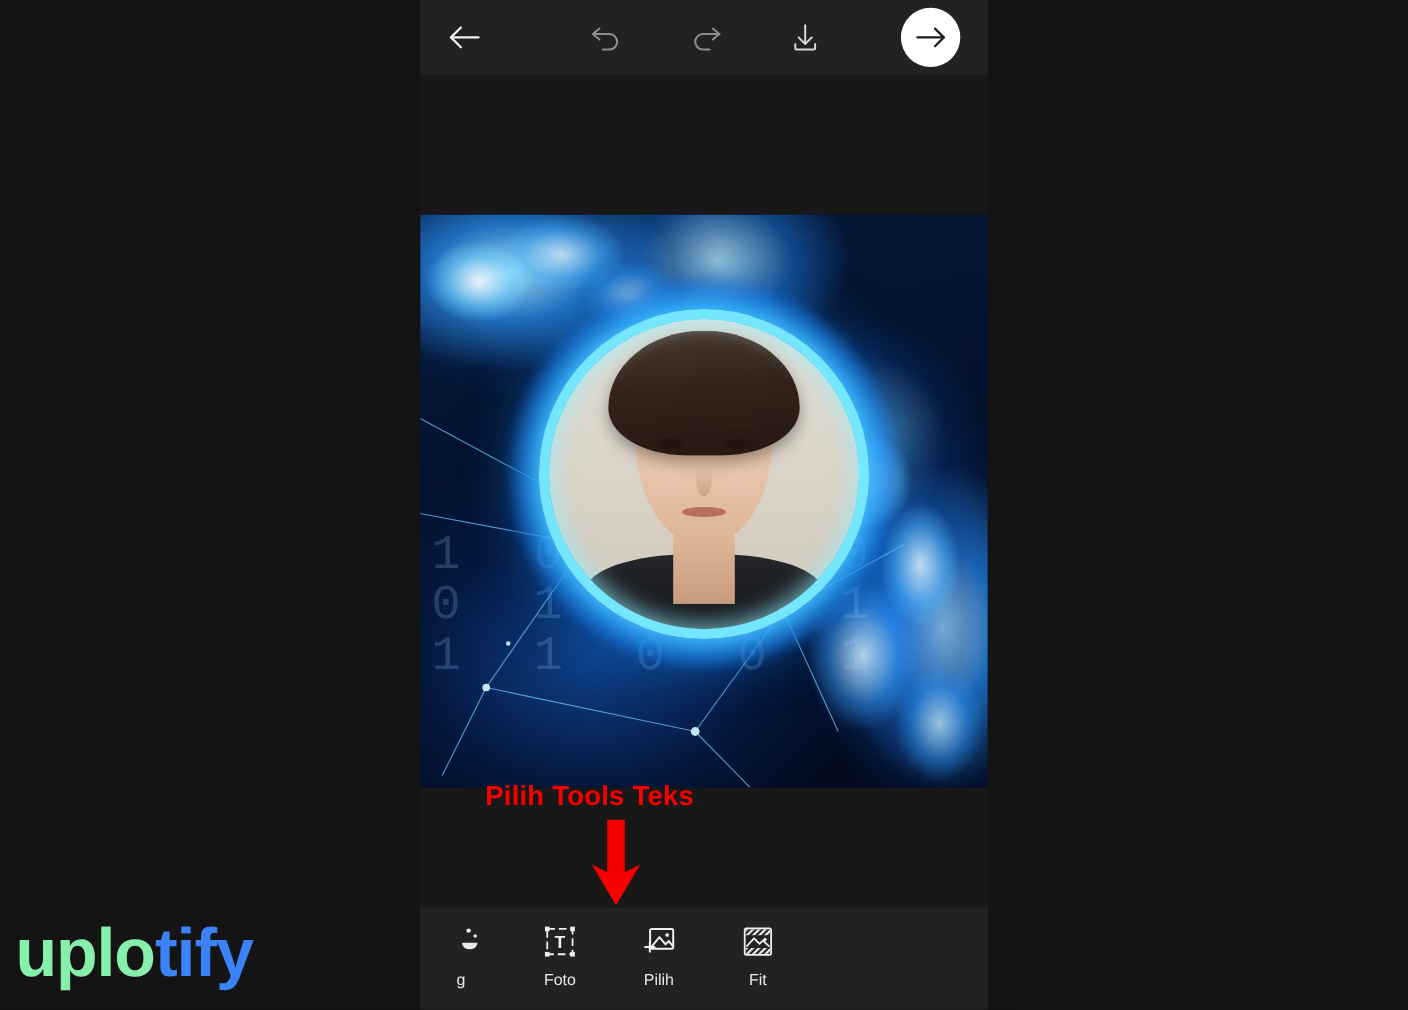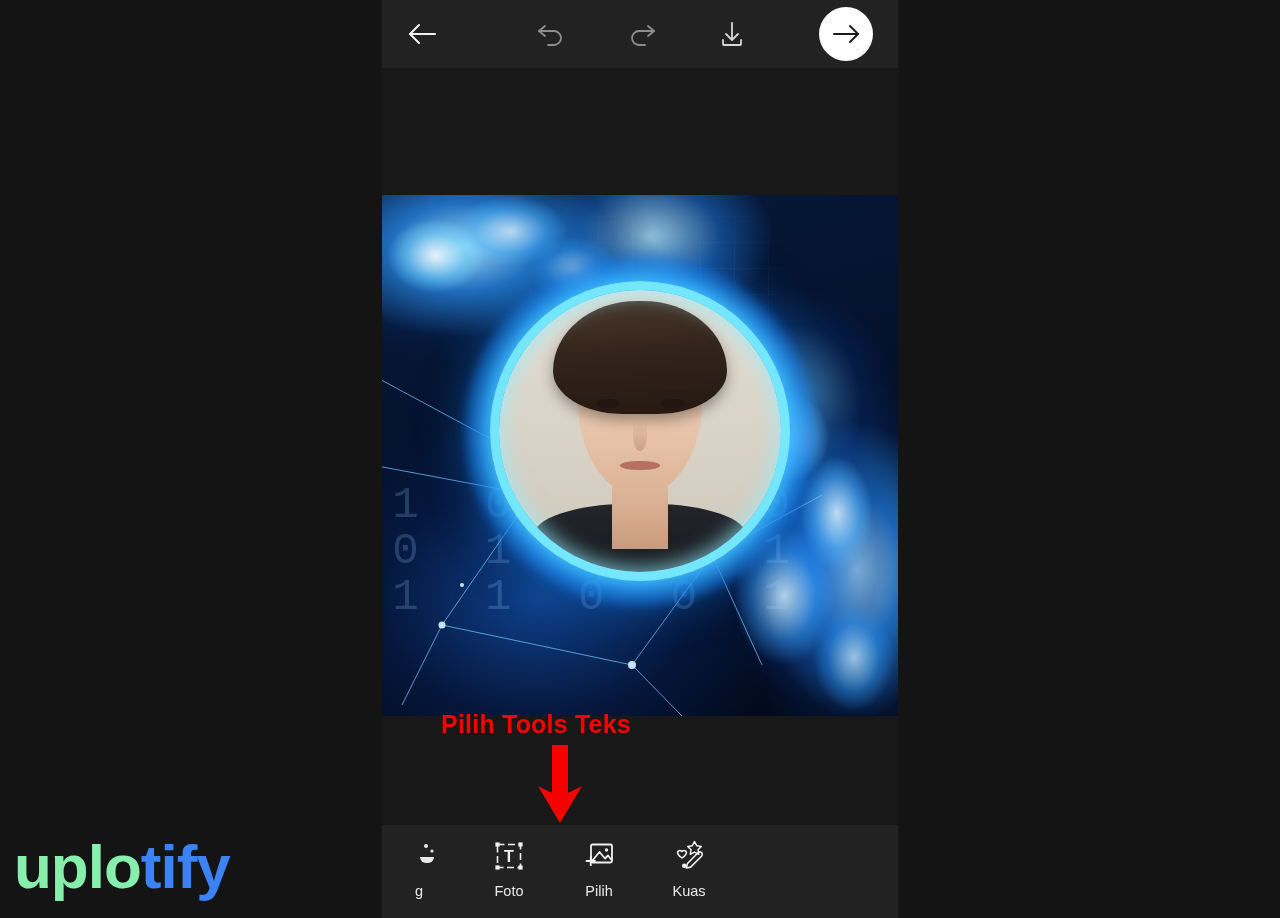--- a/index.html
+++ b/index.html
@@ -435,32 +435,38 @@
             <svg width="34" height="34" viewBox="0 0 34 34">
               <rect x="9" y="5.5" width="21" height="18" rx="1.5" fill="none" stroke="#f0f0f0" stroke-width="1.8"></rect>
               <circle cx="24.5" cy="11" r="1.7" fill="#f0f0f0"></circle>
               <path d="M10 22 L17.5 13 L23 19.5 L26 16.5 L29.5 21" stroke="#f0f0f0" stroke-width="1.8" fill="none" stroke-linejoin="round"></path>
               <path d="M4.5 22 H13 M8.75 17.8 V26.2" stroke="#f0f0f0" stroke-width="1.8" stroke-linecap="round"></path>
             </svg>
           </div>
           <div class="lbl">Pilih</div>
         </div>
 
-
         <div class="tool">
           <div class="ico">
             <svg width="34" height="34" viewBox="0 0 34 34">
-              <path d="M22.5 2.5 l2.2 4.2 4.7 .7 -3.4 3.3 .8 4.6 -4.3 -2.2 -4.2 2.2 .8 -4.6 -3.4 -3.3 4.7 -.7 z" fill="none" stroke="#f0f0f0" stroke-width="1.5" stroke-linejoin="round"></path>
-              <path d="M10 12.5 c-2.2 -2.4 -5.5 -.2 -4 2.6 1 1.9 4 3.9 4 3.9 s3 -2 4 -3.9 c1.5 -2.8 -1.8 -5 -4 -2.6 z" fill="none" stroke="#f0f0f0" stroke-width="1.5"></path>
-              <path d="M29.5 13.5 a2.6 2.6 0 0 1 0 3.7 L18.6 28.1 l-4.2 .9 .9 -4.2 L26.2 13.5 a2.6 2.6 0 0 1 3.3 0 z" fill="none" stroke="#f0f0f0" stroke-width="1.6" stroke-linejoin="round"></path>
-              <circle cx="12.2" cy="26.8" r="2.2" fill="#f0f0f0"></circle>
+              <defs>
+                <pattern id="hatch" width="4" height="4" patternUnits="userSpaceOnUse" patternTransform="rotate(45)">
+                  <rect width="2" height="4" fill="#f0f0f0"></rect>
+                </pattern>
+              </defs>
+              <rect x="5" y="5" width="24" height="24" rx="1.5" fill="none" stroke="#f0f0f0" stroke-width="1.6"></rect>
+              <rect x="5.8" y="5.8" width="22.4" height="5.4" fill="url(#hatch)"></rect>
+              <rect x="5.8" y="22.8" width="22.4" height="5.4" fill="url(#hatch)"></rect>
+              <circle cx="23.5" cy="15" r="1.5" fill="#f0f0f0"></circle>
+              <path d="M6.5 21.5 L13.5 14 L18.5 19 L21.5 16 L27.5 21.5" stroke="#f0f0f0" stroke-width="1.6" fill="none" stroke-linejoin="round"></path>
             </svg>
           </div>
-          <div class="lbl">Kuas</div>
+          <div class="lbl">Fit</div>
         </div>
+
 
       </div>
     </div>
   </div>
 
   <div class="annot-text">Pilih Tools Teks</div>
 
   <svg class="annot-arrow" viewBox="0 0 70 78">
     <path d="M27 0 H43 V48 L57 41 L35 78 L13 41 L27 48 Z" fill="#f90000"></path>
   </svg>

